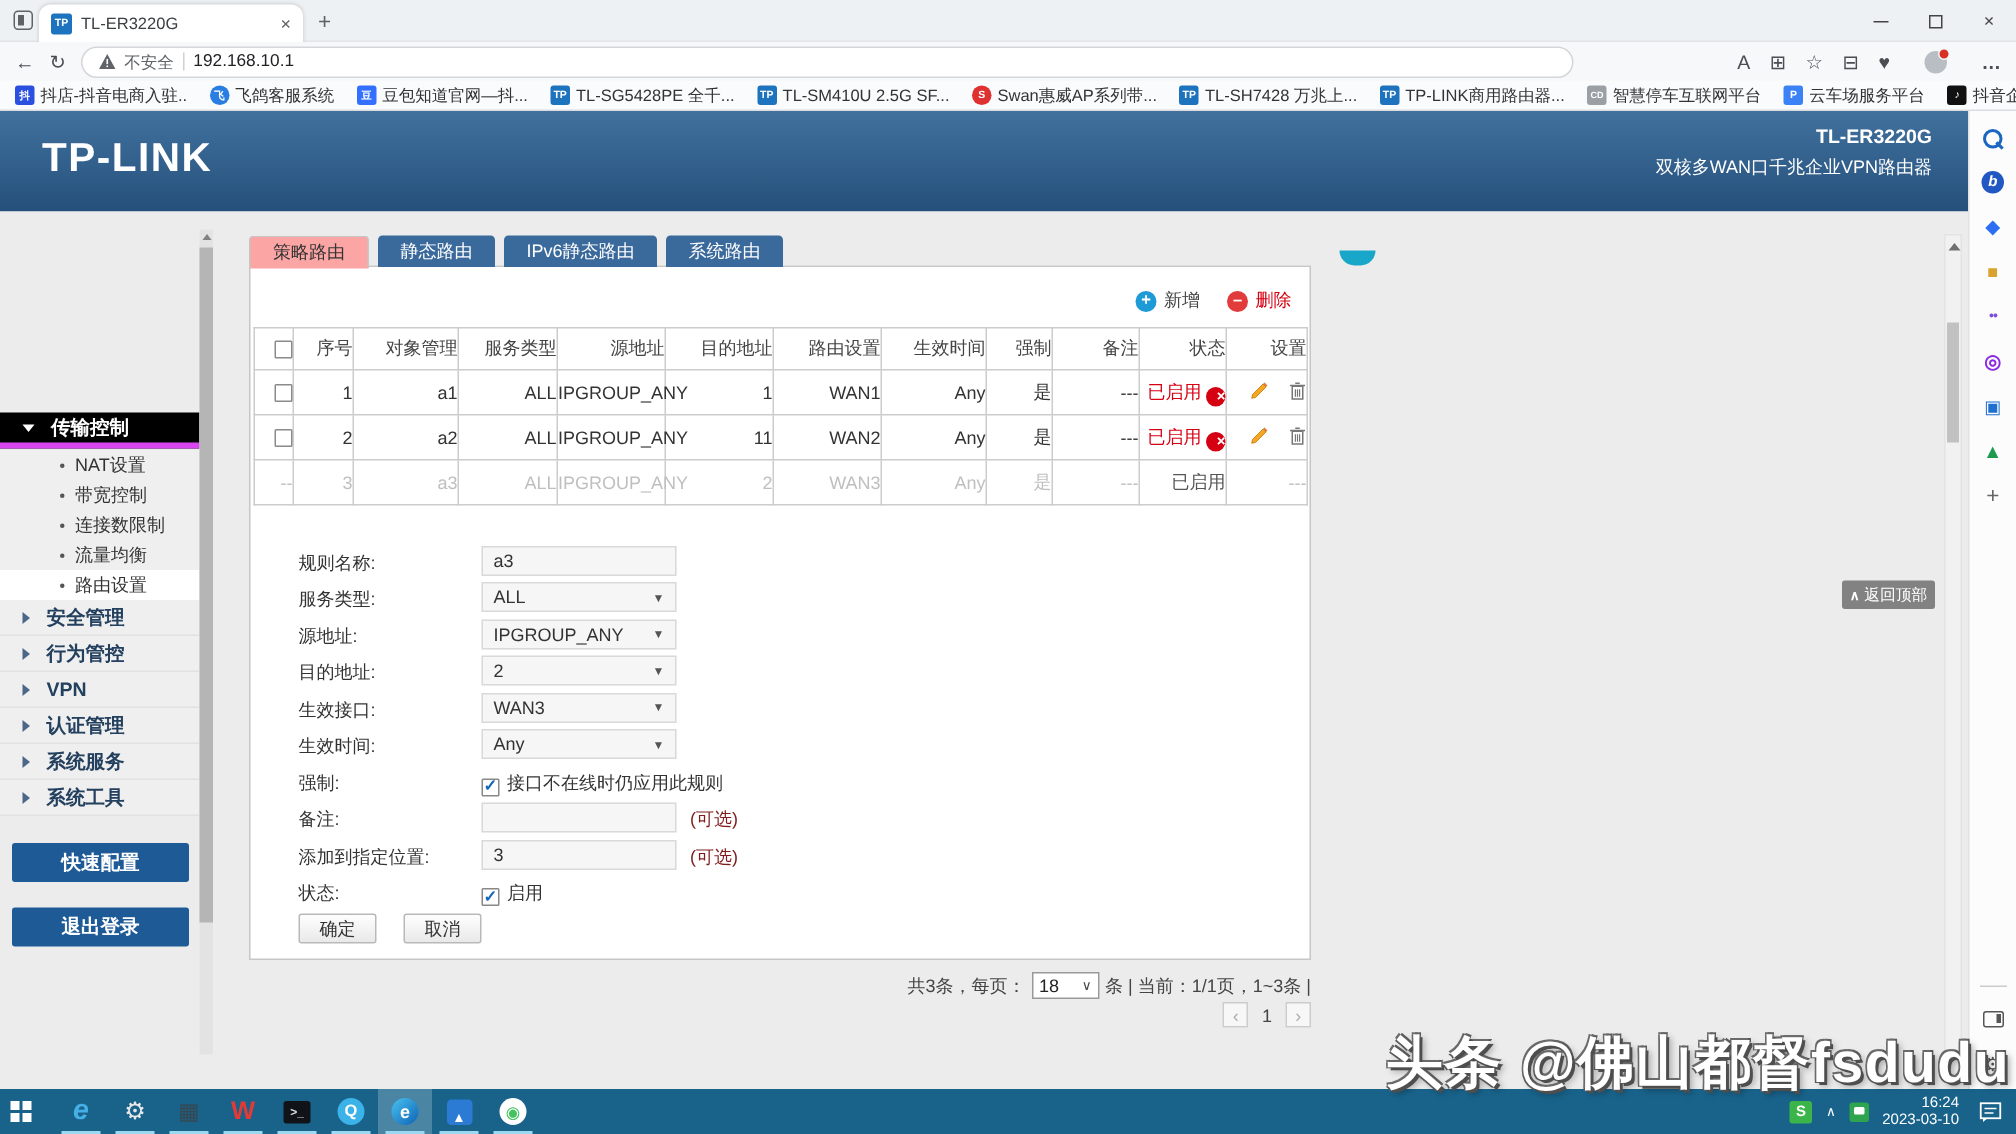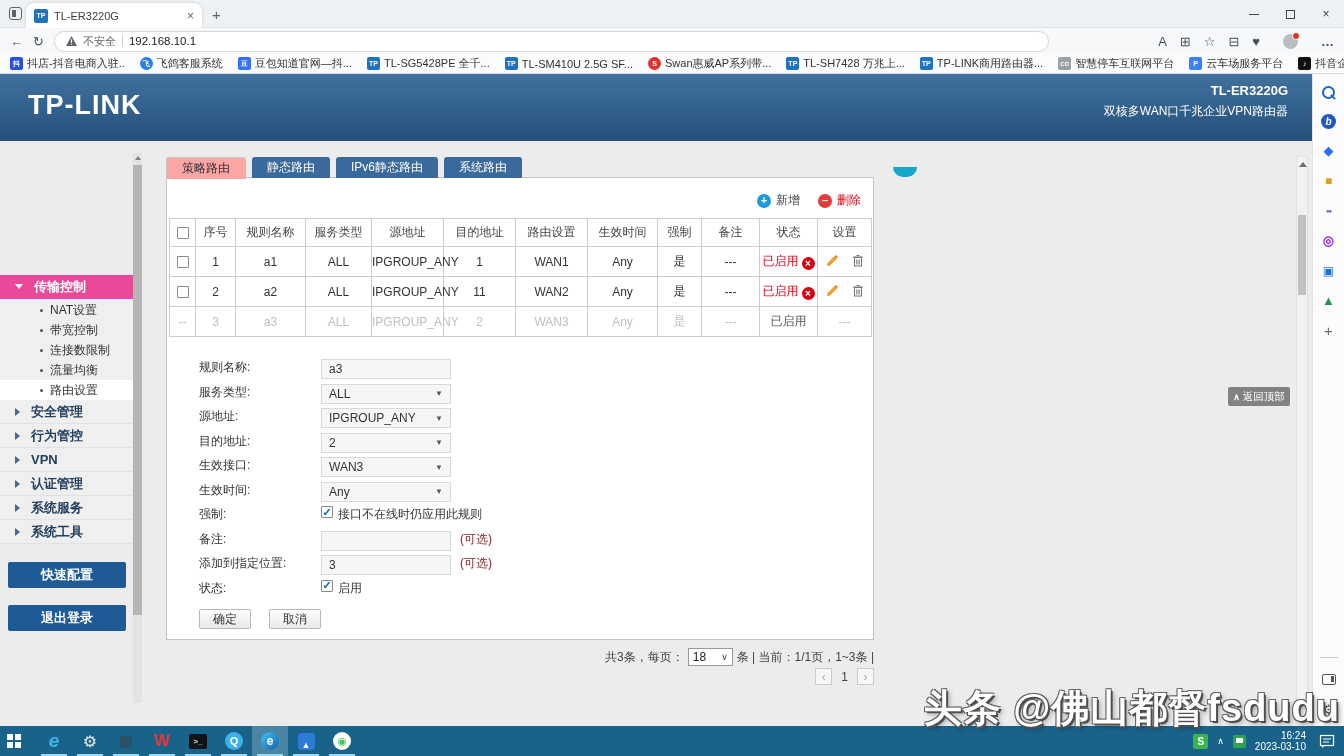--- a/index.html
+++ b/index.html
@@ -44,21 +44,21 @@
   #rmodel .m1{font-size:13px;font-weight:bold}
   #rmodel .m2{font-size:12px;margin-top:5px}
 
   
   #page{position:absolute;left:0;top:141px;width:1312px;height:585px;background:#ececec}
 
   
   #sidenav{position:absolute;left:0;top:0;width:145px;height:585px}
   .nav-item{width:133px;height:24px;display:flex;align-items:center;gap:11px;padding-left:15px;font-size:13px;font-weight:bold;color:#24405f;border-bottom:1px solid #e2e2e2;background:#efefef}
   .tri-r{width:0;height:0;border-left:5px solid #4a6787;border-top:4px solid transparent;border-bottom:4px solid transparent}
-  .nav-item.active{background:#ec4899;color:#fff;border-bottom:1px solid #d946ef}
+  .nav-item.active{background:#000000;color:#fff;border-bottom:4px solid #d946ef}
   .tri-d{width:0;height:0;border-top:5px solid #fff;border-left:4px solid transparent;border-right:4px solid transparent}
   .sub-item{width:133px;height:20px;display:flex;align-items:center;gap:7px;padding-left:40px;font-size:12px;font-weight:normal;color:#333;background:#efefef}
   .sub-item .dot{width:3px;height:3px;border-radius:50%;background:#555}
   .sub-item[data-state="active"]{background:#fff}
   .side-btn{position:absolute;left:8px;width:118px;height:26px;background:#1d5a96;color:#fff;font-size:13px;font-weight:bold;display:flex;align-items:center;justify-content:center;border-radius:2px}
   #copyright{position:absolute;left:0;top:553px;width:140px;text-align:center;color:#9a9a9a;font-size:11px;line-height:15px}
   
   #snav-sb{position:absolute;left:133px;top:12px;width:9px;height:550px;background:#e3e3e3}
   #snav-sb .arr{position:absolute;left:1.5px;top:3px;width:0;height:0;border-bottom:4px solid #808080;border-left:3px solid transparent;border-right:3px solid transparent;transform:rotate(0)}
   #snav-sb .thumb{position:absolute;left:0;top:12px;width:9px;height:450px;background:#b5b5b5}
@@ -73,35 +73,35 @@
   
   #ptoolbar{position:absolute;right:12px;top:14px;display:flex;gap:18px;align-items:center}
   .tool{display:flex;align-items:center;gap:5px;font-size:12px}
   .tool-ic{width:14px;height:14px;border-radius:50%;color:#fff;font-size:11px;font-weight:bold;display:flex;align-items:center;justify-content:center;line-height:1}
   .tool-add .tool-ic{background:#1e9bd7}
   .tool-del .tool-ic{background:#e23b3b}
   .tool-add .tool-lb{color:#444}
   .tool-del .tool-lb{color:#d60013}
 
   
-  #rtable{position:absolute;left:2px;top:40px;width:702px;border-collapse:collapse;table-layout:fixed;text-align:center;font-size:12px;color:#333}
+  #rtable{position:absolute;left:2px;top:40px;width:702px;border-collapse:collapse;table-layout:fixed;text-align:right;font-size:12px;color:#333}
   #rtable th{height:28px;border:1px solid #ccc;font-weight:normal;color:#444;background:#fff}
   #rtable td{height:30px;border:1px solid #ccc}
   .colck{width:26px}.colseq{width:40px}.colname{width:70px}.colsvc{width:66px}.colsrc{width:72px}.coldst{width:72px}.colif{width:72px}.coltime{width:70px}.colfc{width:44px}.colnote{width:58px}.colst{width:58px}.colset{width:54px}
   .cb{display:inline-block;width:12px;height:12px;border:1px solid #8a8a8a;background:#fff;border-radius:1px;vertical-align:middle}
   tr[data-state="muted"]{color:#bfbfbf}
   .status-text{color:#d60013}
   tr[data-state="muted"] .status-text{color:#555}
   .status-x{display:inline-block;width:13px;height:13px;border-radius:50%;background:#d60013;color:#fff;font-size:10px;line-height:13px;font-weight:bold;margin-left:3px;vertical-align:-2px}
   .status-x::after{content:"×"}
   .set-icons{display:inline-flex;gap:13px;align-items:center}
 
   
   #pform{position:absolute;left:32px;top:181px;width:620px}
-  .frow{height:24.5px;display:flex;align-items:flex-start}
+  .frow{height:24.5px;display:flex;align-items:flex-end}
   .flabel{width:122px;font-size:12px;color:#333;flex:0 0 auto}
   .finput,.fselect{width:130px;height:20px;background:#f6f6f6;border:1px solid #d9d9d9;font-size:12px;color:#333;display:flex;align-items:center;padding:0 7px;flex:0 0 auto}
   .fselect{justify-content:space-between}
   .fcaret{font-size:8px;color:#555}
   .fck{width:12px;height:12px;border:1px solid #888;background:#fff;display:flex;align-items:center;justify-content:center;border-radius:1px;flex:0 0 auto}
   .ckmark{color:#1466b8;font-size:11px;font-weight:bold;line-height:1}
   .fcktext{margin-left:5px;font-size:12px;color:#333}
   .fhint{margin-left:9px;font-size:12px;color:#7f1d1d}
   #formbtns{position:absolute;left:32px;top:431px;display:flex;gap:18px}
   .gbtn{height:20px;padding:0 13px;border:1px solid #b9b9b9;border-radius:2px;background:linear-gradient(#fefefe,#e9e9e9);font-size:12px;color:#333;display:flex;align-items:center}
@@ -388,21 +388,21 @@
           <col class="colfc">
           <col class="colnote">
           <col class="colst">
           <col class="colset">
       </colgroup>
       <thead>
         <tr data-name="table-header-row">
           <th data-name="header-checkbox-cell"><span class="cb" data-name="select-all-checkbox"></span></th>
 
         <th data-name="table-header-cell">序号</th>
-            <th data-name="table-header-cell">规则名称</th>
+            <th data-name="table-header-cell">对象管理</th>
             <th data-name="table-header-cell">服务类型</th>
             <th data-name="table-header-cell">源地址</th>
             <th data-name="table-header-cell">目的地址</th>
             <th data-name="table-header-cell">路由设置</th>
             <th data-name="table-header-cell">生效时间</th>
             <th data-name="table-header-cell">强制</th>
             <th data-name="table-header-cell">备注</th>
             <th data-name="table-header-cell">状态</th>
             <th data-name="table-header-cell">设置</th>
           </tr>

